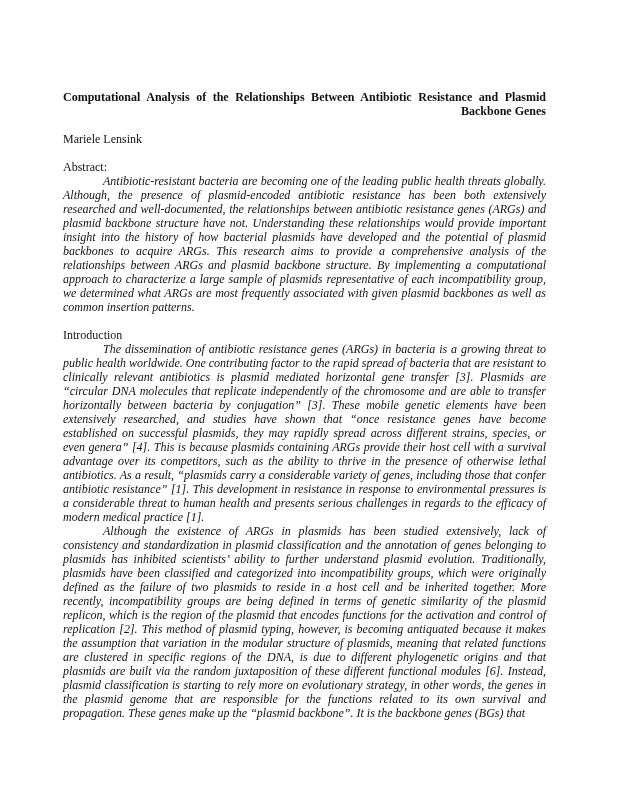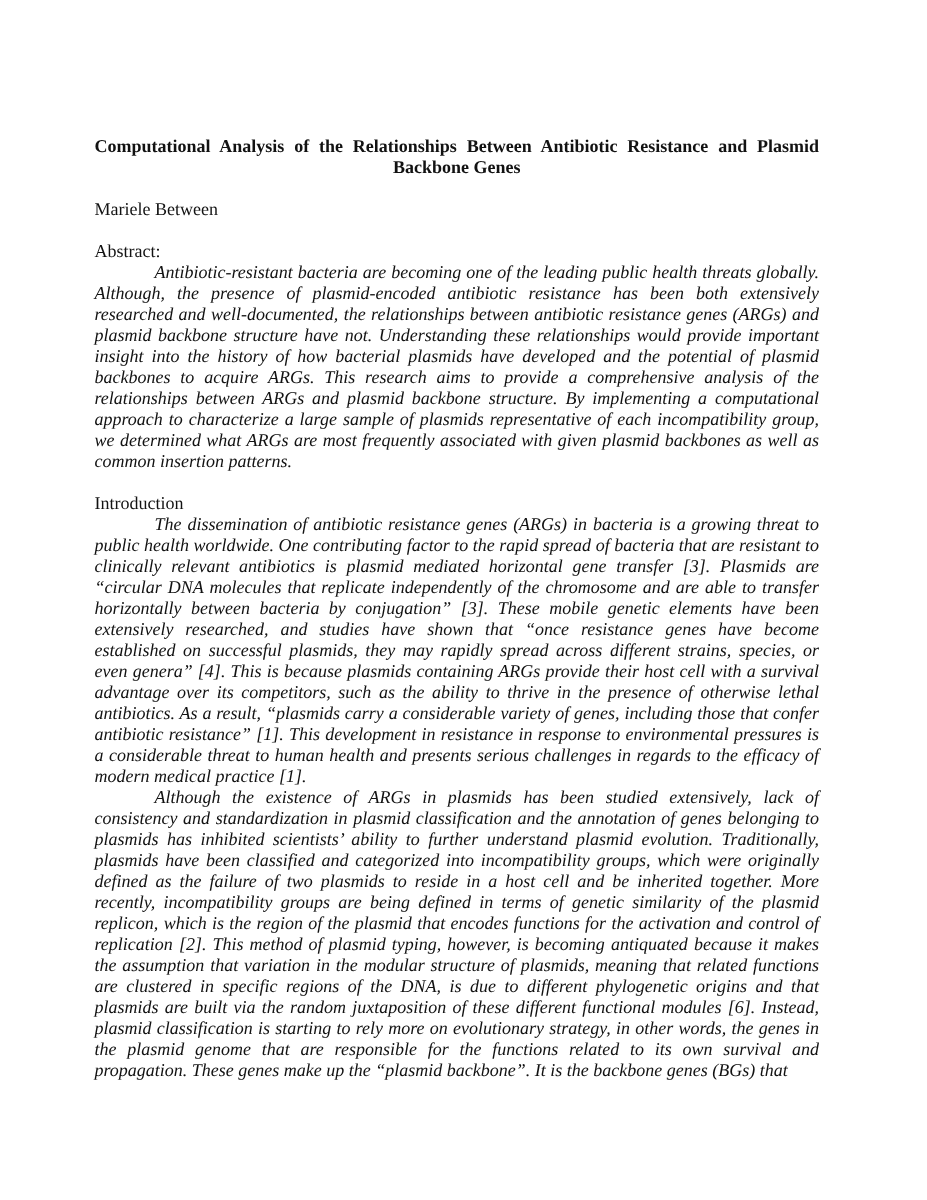--- a/index.html
+++ b/index.html
@@ -26,21 +26,21 @@
     margin-top: 19px;
   }
   .title-block {
     font-weight: bold;
   }
   .title-line-1 {
     text-align: justify;
     text-align-last: justify;
   }
   .title-line-2 {
-    text-align: center;
+    text-align: right;
   }
   .author-block {
     margin-top: 14px;
   }
   .section-heading {
     font-weight: normal;
     margin-top: 14px;
   }
   .para {
     text-align: justify;
@@ -54,21 +54,21 @@
 
 <div class="page">
   <div class="content">
 
     <div class="title-block">
       <div class="title-line-1">Computational Analysis of the Relationships Between Antibiotic Resistance and Plasmid</div>
       <div class="title-line-2">Backbone Genes</div>
     </div>
 
     <div class="author-block">
-      <div>Mariele Between</div>
+      <div>Mariele Lensink</div>
     </div>
 
     <div class="section-heading">Abstract:</div>
     <p class="para">Antibiotic-resistant bacteria are becoming one of the leading public health threats globally. Although, the presence of plasmid-encoded antibiotic resistance has been both extensively researched and well-documented, the relationships between antibiotic resistance genes (ARGs) and plasmid backbone structure have not. Understanding these relationships would provide important insight into the history of how bacterial plasmids have developed and the potential of plasmid backbones to acquire ARGs. This research aims to provide a comprehensive analysis of the relationships between ARGs and plasmid backbone structure. By implementing a computational approach to characterize a large sample of plasmids representative of each incompatibility group, we determined what ARGs are most frequently associated with given plasmid backbones as well as common insertion patterns.</p>
 
     <div class="section-heading">Introduction</div>
     <p class="para">The dissemination of antibiotic resistance genes (ARGs) in bacteria is a growing threat to public health worldwide. One contributing factor to the rapid spread of bacteria that are resistant to clinically relevant antibiotics is plasmid mediated horizontal gene transfer [3]. Plasmids are “circular DNA molecules that replicate independently of the chromosome and are able to transfer horizontally between bacteria by conjugation” [3]. These mobile genetic elements have been extensively researched, and studies have shown that “once resistance genes have become established on successful plasmids, they may rapidly spread across different strains, species, or even genera” [4].  This is because plasmids containing ARGs provide their host cell with a survival advantage over its competitors, such as the ability to thrive in the presence of otherwise lethal antibiotics. As a result, “plasmids carry a considerable variety of genes, including those that confer antibiotic resistance” [1].  This development in resistance in response to environmental pressures is a considerable threat to human health and presents serious challenges in regards to the efficacy of modern medical practice [1].</p>
     <p class="para">Although the existence of ARGs in plasmids has been studied extensively, lack of consistency and standardization in plasmid classification and the annotation of genes belonging to plasmids has inhibited scientists’ ability to further understand plasmid evolution. Traditionally, plasmids have been classified and categorized into incompatibility groups, which were originally defined as the failure of two plasmids to reside in a host cell and be inherited together. More recently, incompatibility groups are being defined in terms of genetic similarity of the plasmid replicon, which is the region of the plasmid that encodes functions for the activation and control of replication [2]. This method of plasmid typing, however, is becoming antiquated because it makes the assumption that variation in the modular structure of plasmids, meaning that related functions are clustered in specific regions of the DNA, is due to different phylogenetic origins and that plasmids are built via the random juxtaposition of these different functional modules [6]. Instead, plasmid classification is starting to rely more on evolutionary strategy, in other words, the genes in the plasmid genome that are responsible for the functions related to its own survival and propagation. These genes make up the “plasmid backbone”. It is the backbone genes (BGs) that</p>
 
   </div>

